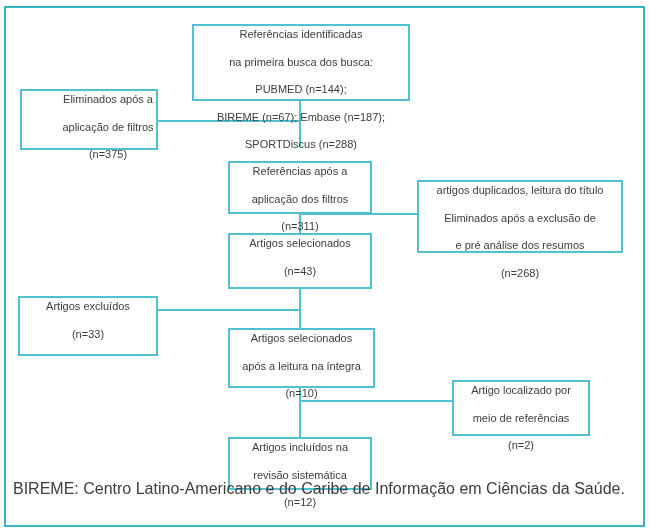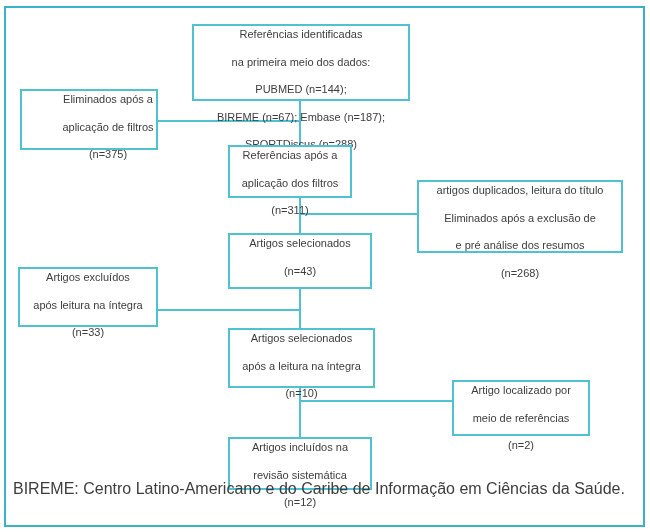--- a/index.html
+++ b/index.html
@@ -33,24 +33,24 @@
     z-index:2;
     padding:2px;
     gap:14px;
   }
   .line { position:absolute; background:var(--accent); z-index:1; }
   .v { width:2px; left:299px; }
   .h { height:2px; }
 
   #box-identified   { left:192px; top:24px;  width:218px; height:77px; }
   #box-elim-filters { left:20px;  top:89px;  width:138px; height:61px;padding-left:40px; }
-  #box-after-filters{ left:228px; top:145px; width:124px; height:53px; }
+  #box-after-filters{ left:228px; top:161px; width:144px; height:53px; }
   #box-elim-dup     { left:417px; top:180px; width:206px; height:73px; }
   #box-sel-full     { left:228px; top:233px; width:144px; height:56px; }
-  #box-excl-full    { left:18px;  top:267px; width:140px; height:60px; }
+  #box-excl-full    { left:18px;  top:296px; width:140px; height:60px; }
   #box-sel-after    { left:228px; top:328px; width:147px; height:60px; }
   #box-located      { left:452px; top:380px; width:138px; height:56px; }
   #box-included     { left:228px; top:437px; width:144px; height:53px; }
 
   #v1 { top:100px; height:47px; }
   #v2 { top:196px; height:39px; }
   #v3 { top:287px; height:43px; }
   #v4 { top:386px; height:53px; }
   #h1 { left:157px; top:120px; width:143px; }
   #h2 { left:300px; top:213px; width:118px; }
@@ -72,21 +72,21 @@
 <div class="line v" id="v2"></div>
 <div class="line v" id="v3"></div>
 <div class="line v" id="v4"></div>
 <div class="line h" id="h1"></div>
 <div class="line h" id="h2"></div>
 <div class="line h" id="h3"></div>
 <div class="line h" id="h4"></div>
 
 <div class="box" id="box-identified">
   <div>Referências identificadas</div>
-  <div>na primeira meio dos dados:</div>
+  <div>na primeira busca dos busca:</div>
   <div>PUBMED (n=144);</div>
   <div>BIREME (n=67); Embase (n=187);</div>
   <div>SPORTDiscus (n=288)</div>
 </div>
 
 <div class="box" id="box-elim-filters">
   <div>Eliminados após a</div>
   <div>aplicação de filtros</div>
   <div>(n=375)</div>
 </div>
@@ -104,21 +104,20 @@
   <div>(n=268)</div>
 </div>
 
 <div class="box" id="box-sel-full">
   <div>Artigos selecionados</div>
   <div>(n=43)</div>
 </div>
 
 <div class="box" id="box-excl-full">
   <div>Artigos excluídos</div>
-  <div>após leitura na íntegra</div>
   <div>(n=33)</div>
 </div>
 
 <div class="box" id="box-sel-after">
   <div>Artigos selecionados</div>
   <div>após a leitura na íntegra</div>
   <div>(n=10)</div>
 </div>
 
 <div class="box" id="box-located">

